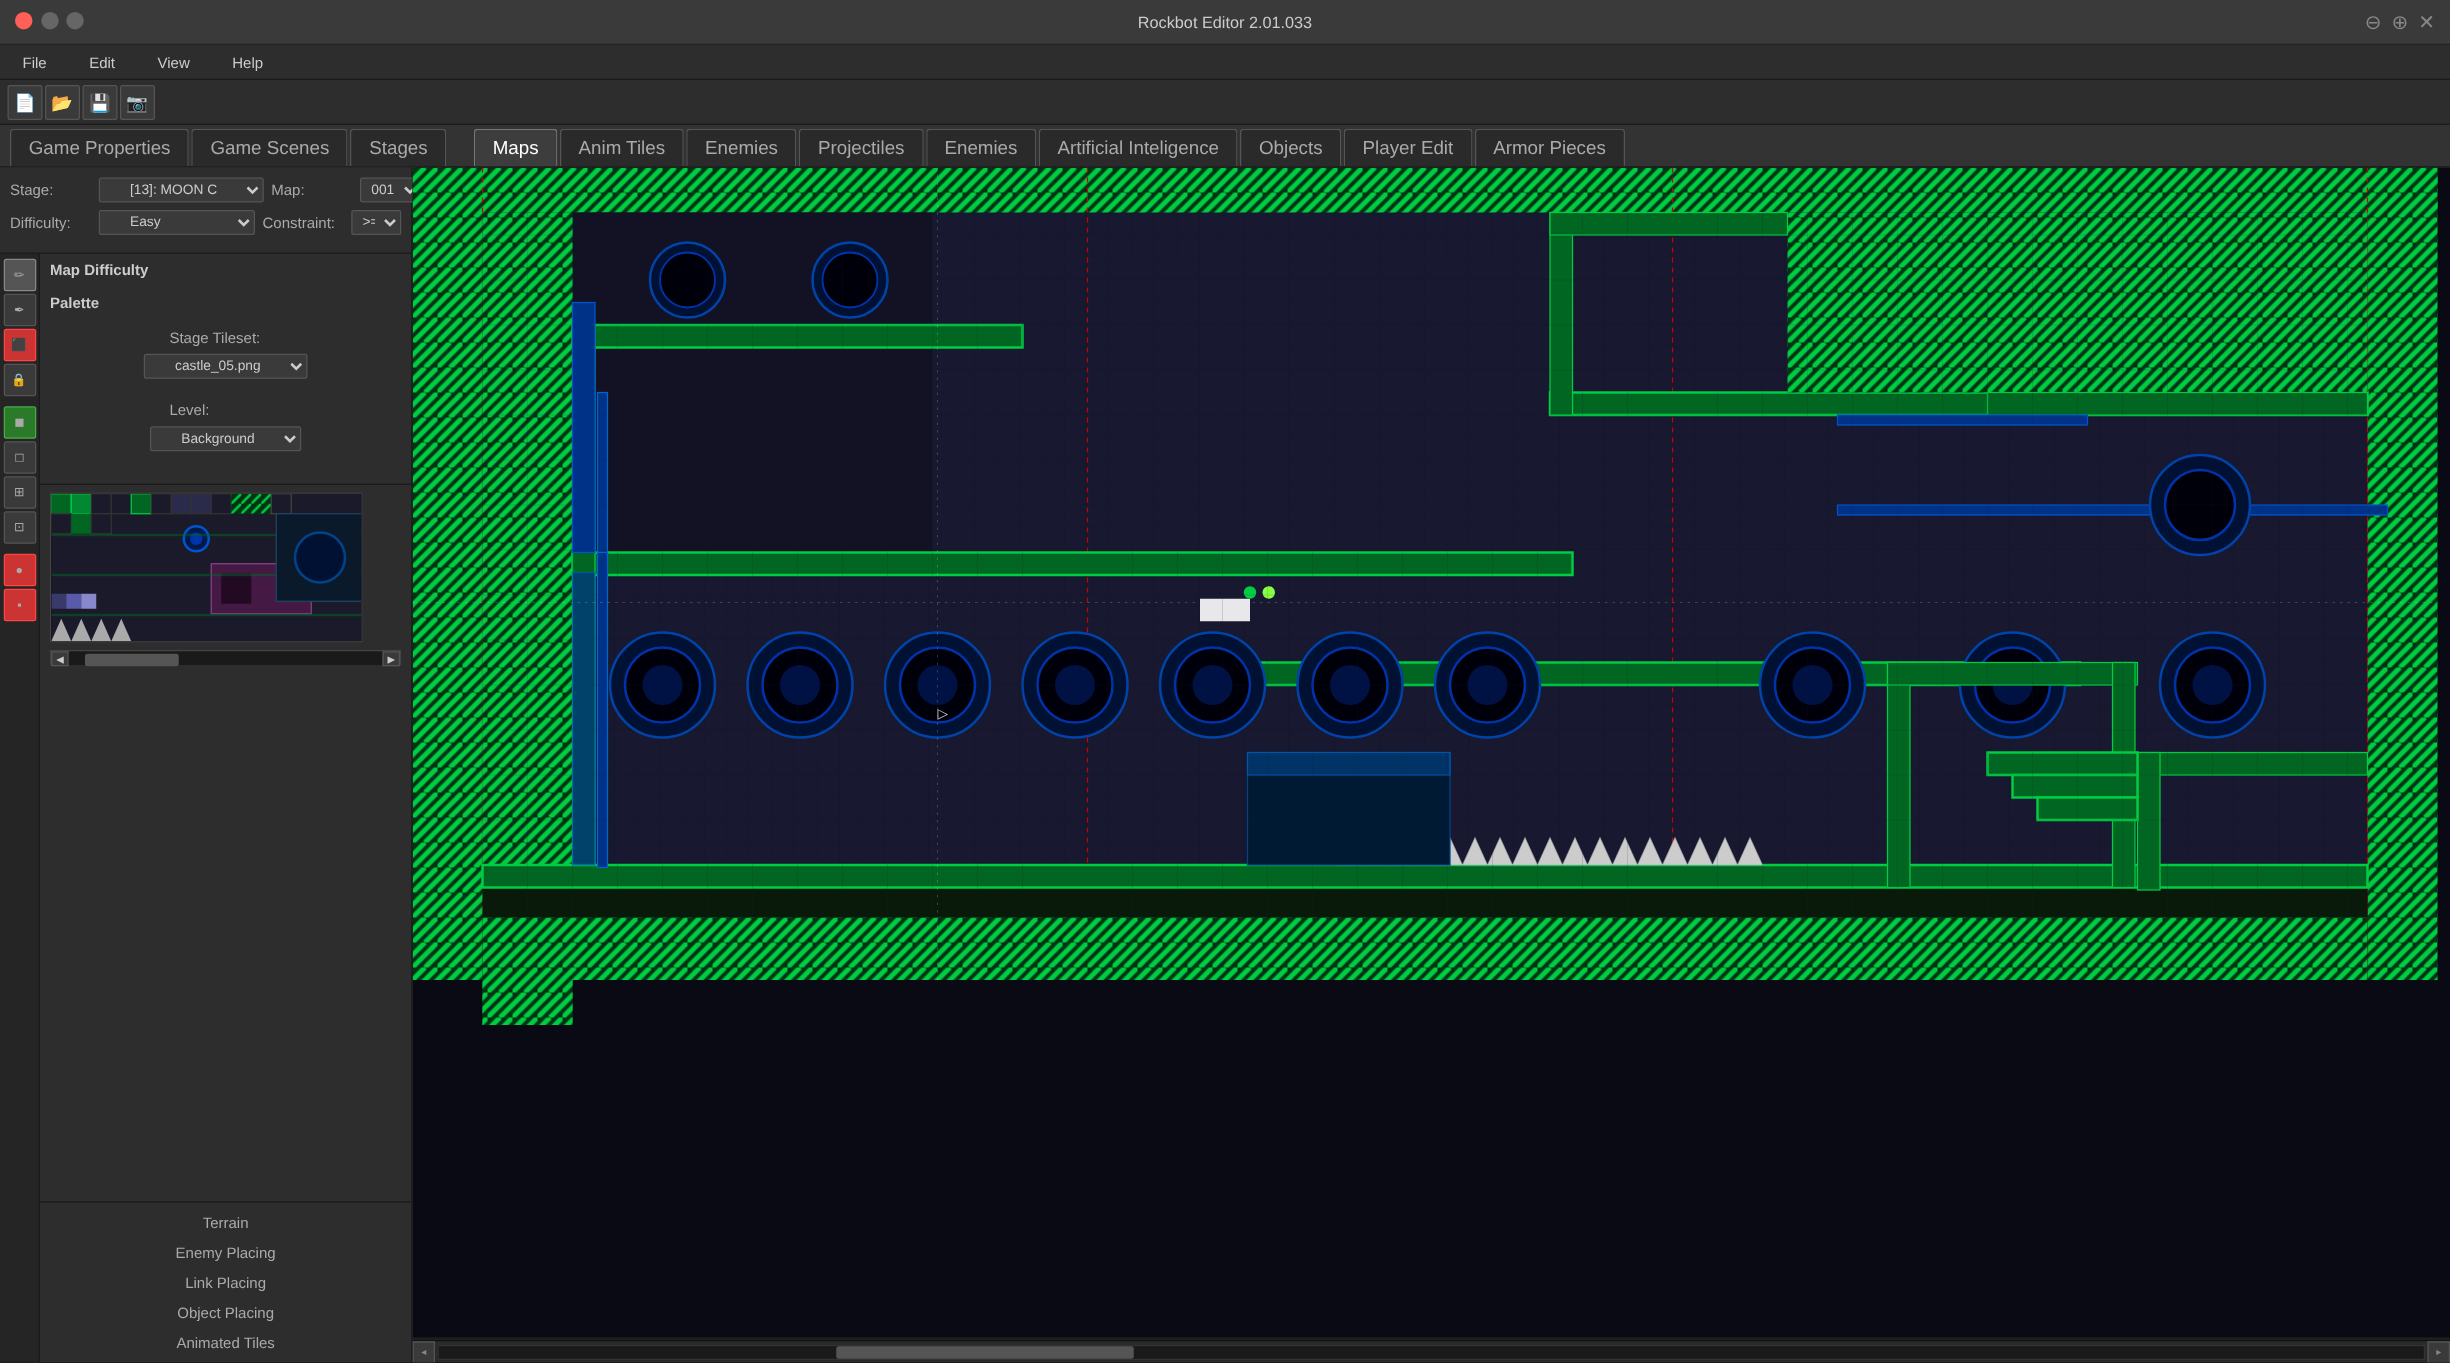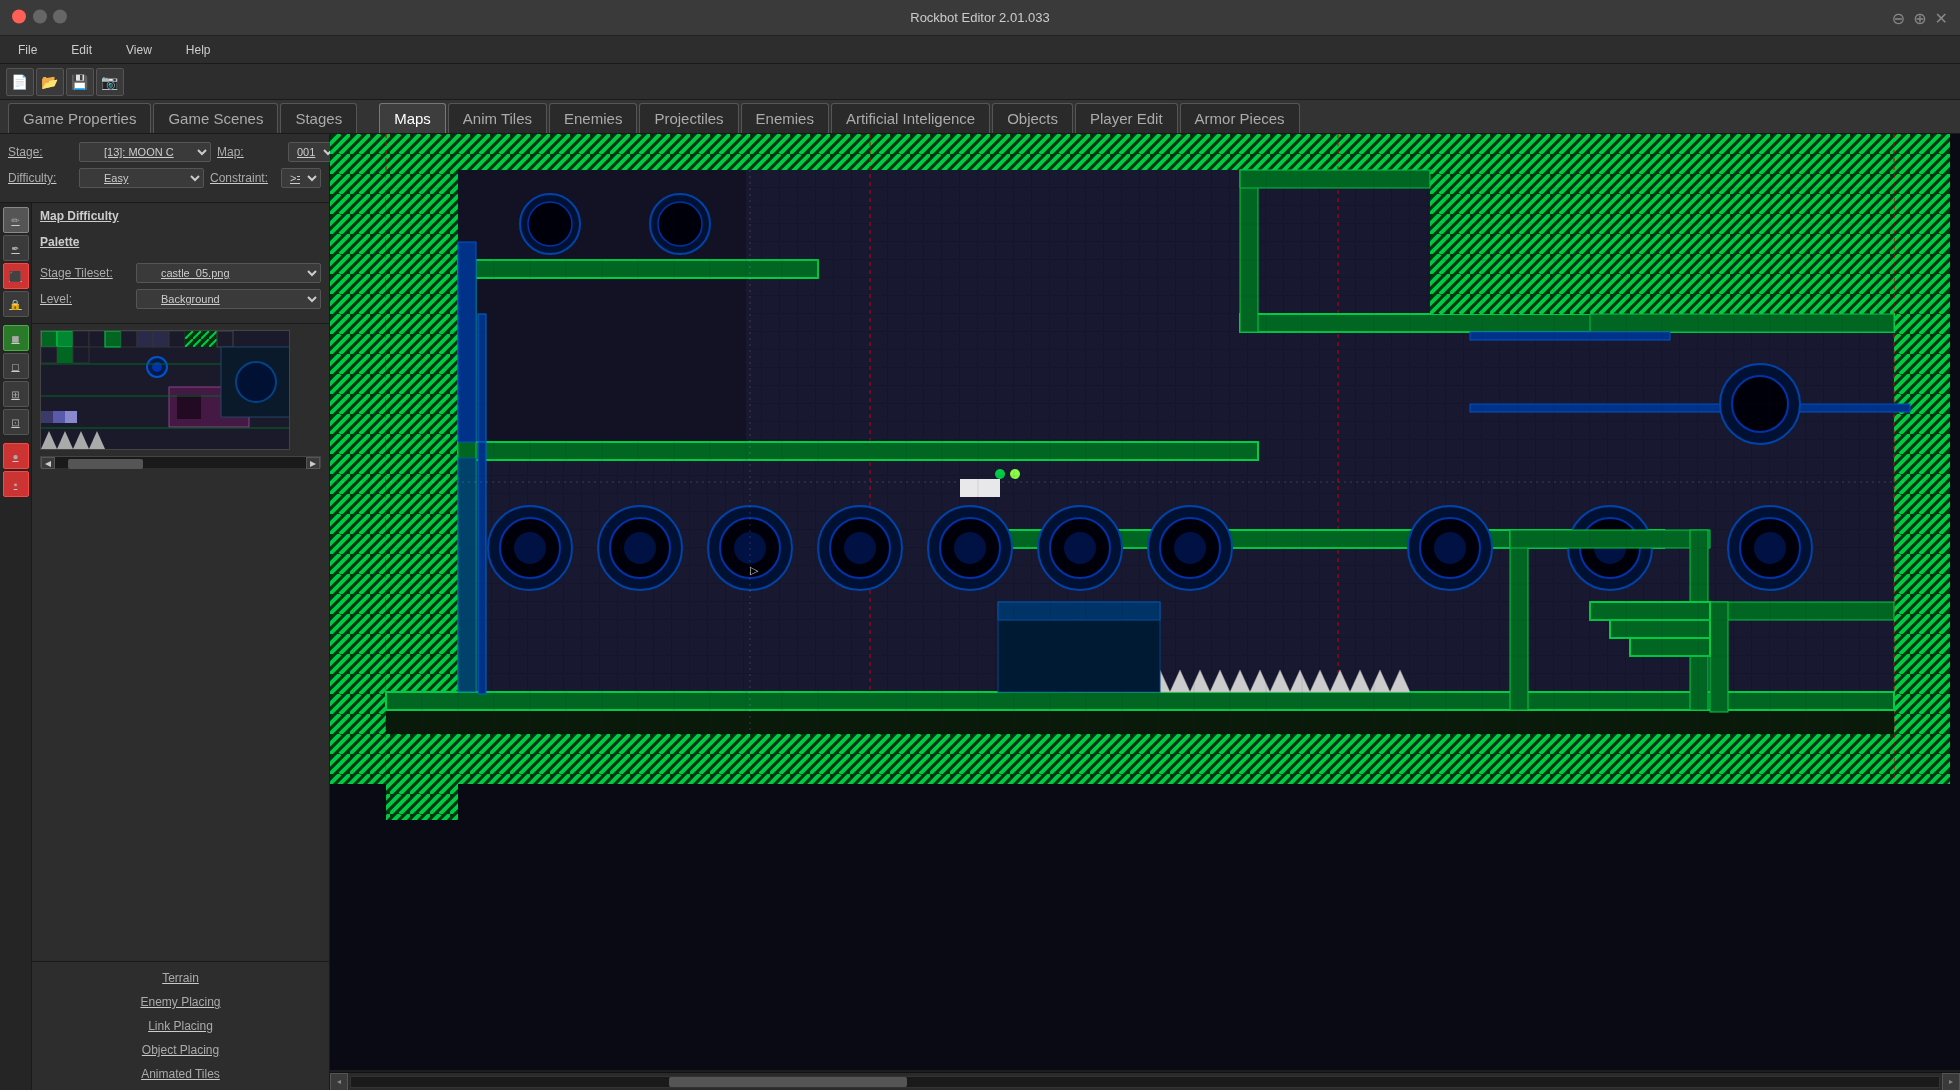--- a/index.html
+++ b/index.html
@@ -112,21 +112,20 @@
     .tab.active {
       background: #3d3d3d;
       color: #fff;
       border-color: #777;
       margin-left: 20px;
     }
     
     #main {
       display: flex;
       height: calc(1090px - 36px - 28px - 36px - 34px);
-      text-decoration: underline;
     }
     
     #left-panel {
       width: 330px;
       background: #2d2d2d;
       border-right: 1px solid #1a1a1a;
       display: flex;
       flex-direction: column;
       flex-shrink: 0;
     }
@@ -212,22 +211,23 @@
       overflow: hidden;
     }
     
     #tileset-section {
       padding: 8px;
       border-bottom: 1px solid #1a1a1a;
     }
     .tileset-row {
       display: flex;
       align-items: center;
-      margin-bottom: 6px;
+      margin-bottom: 18px;
       gap: 6px;
+      flex-direction: column;
     }
     .tileset-label {
       color: #aaa;
       min-width: 90px;
       font-size: 12px;
     }
     
     #tileset-preview {
       width: 250px;
       height: 120px;

